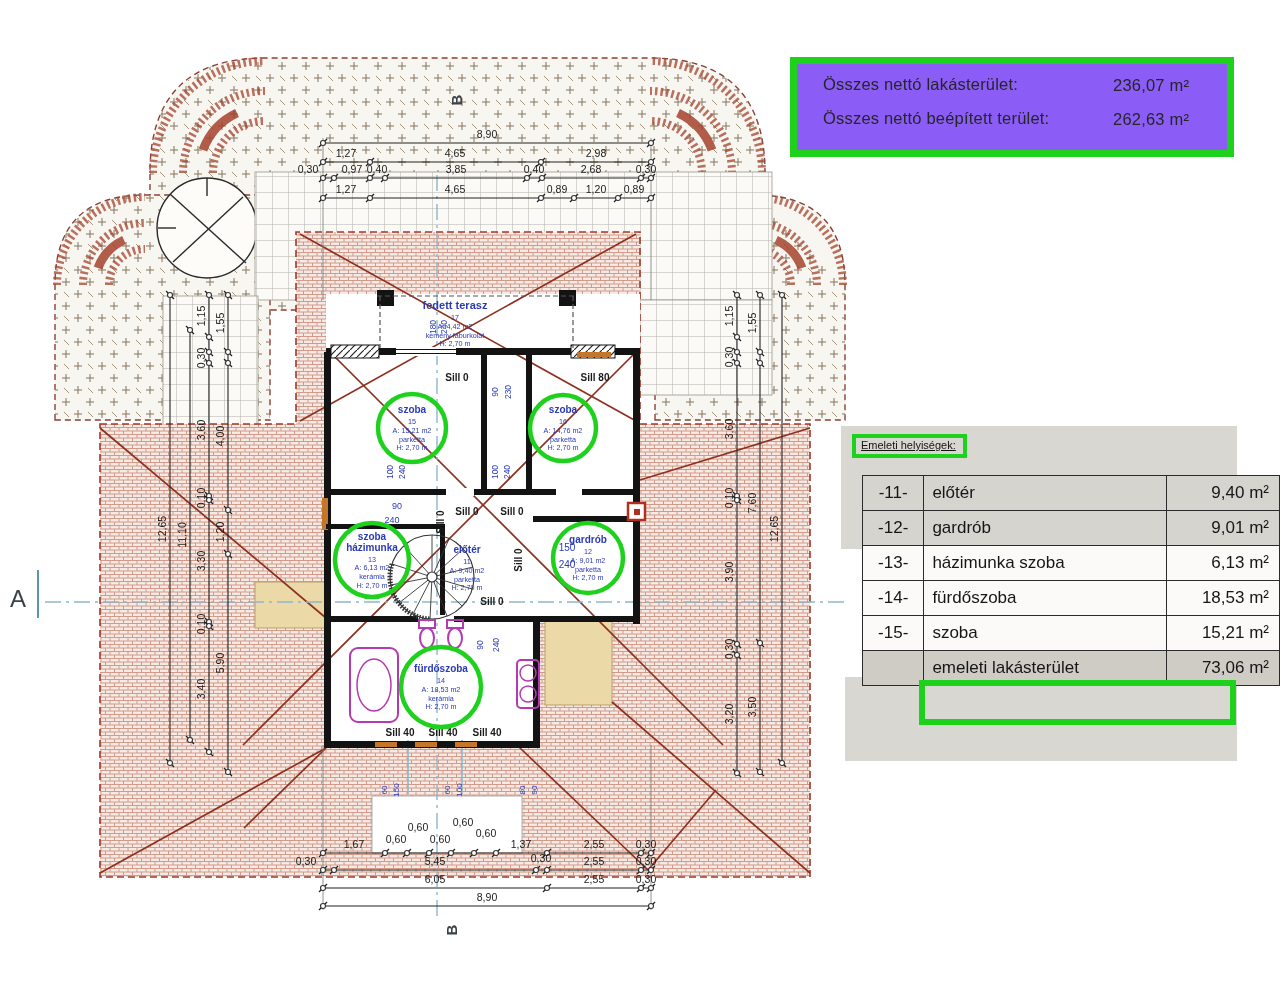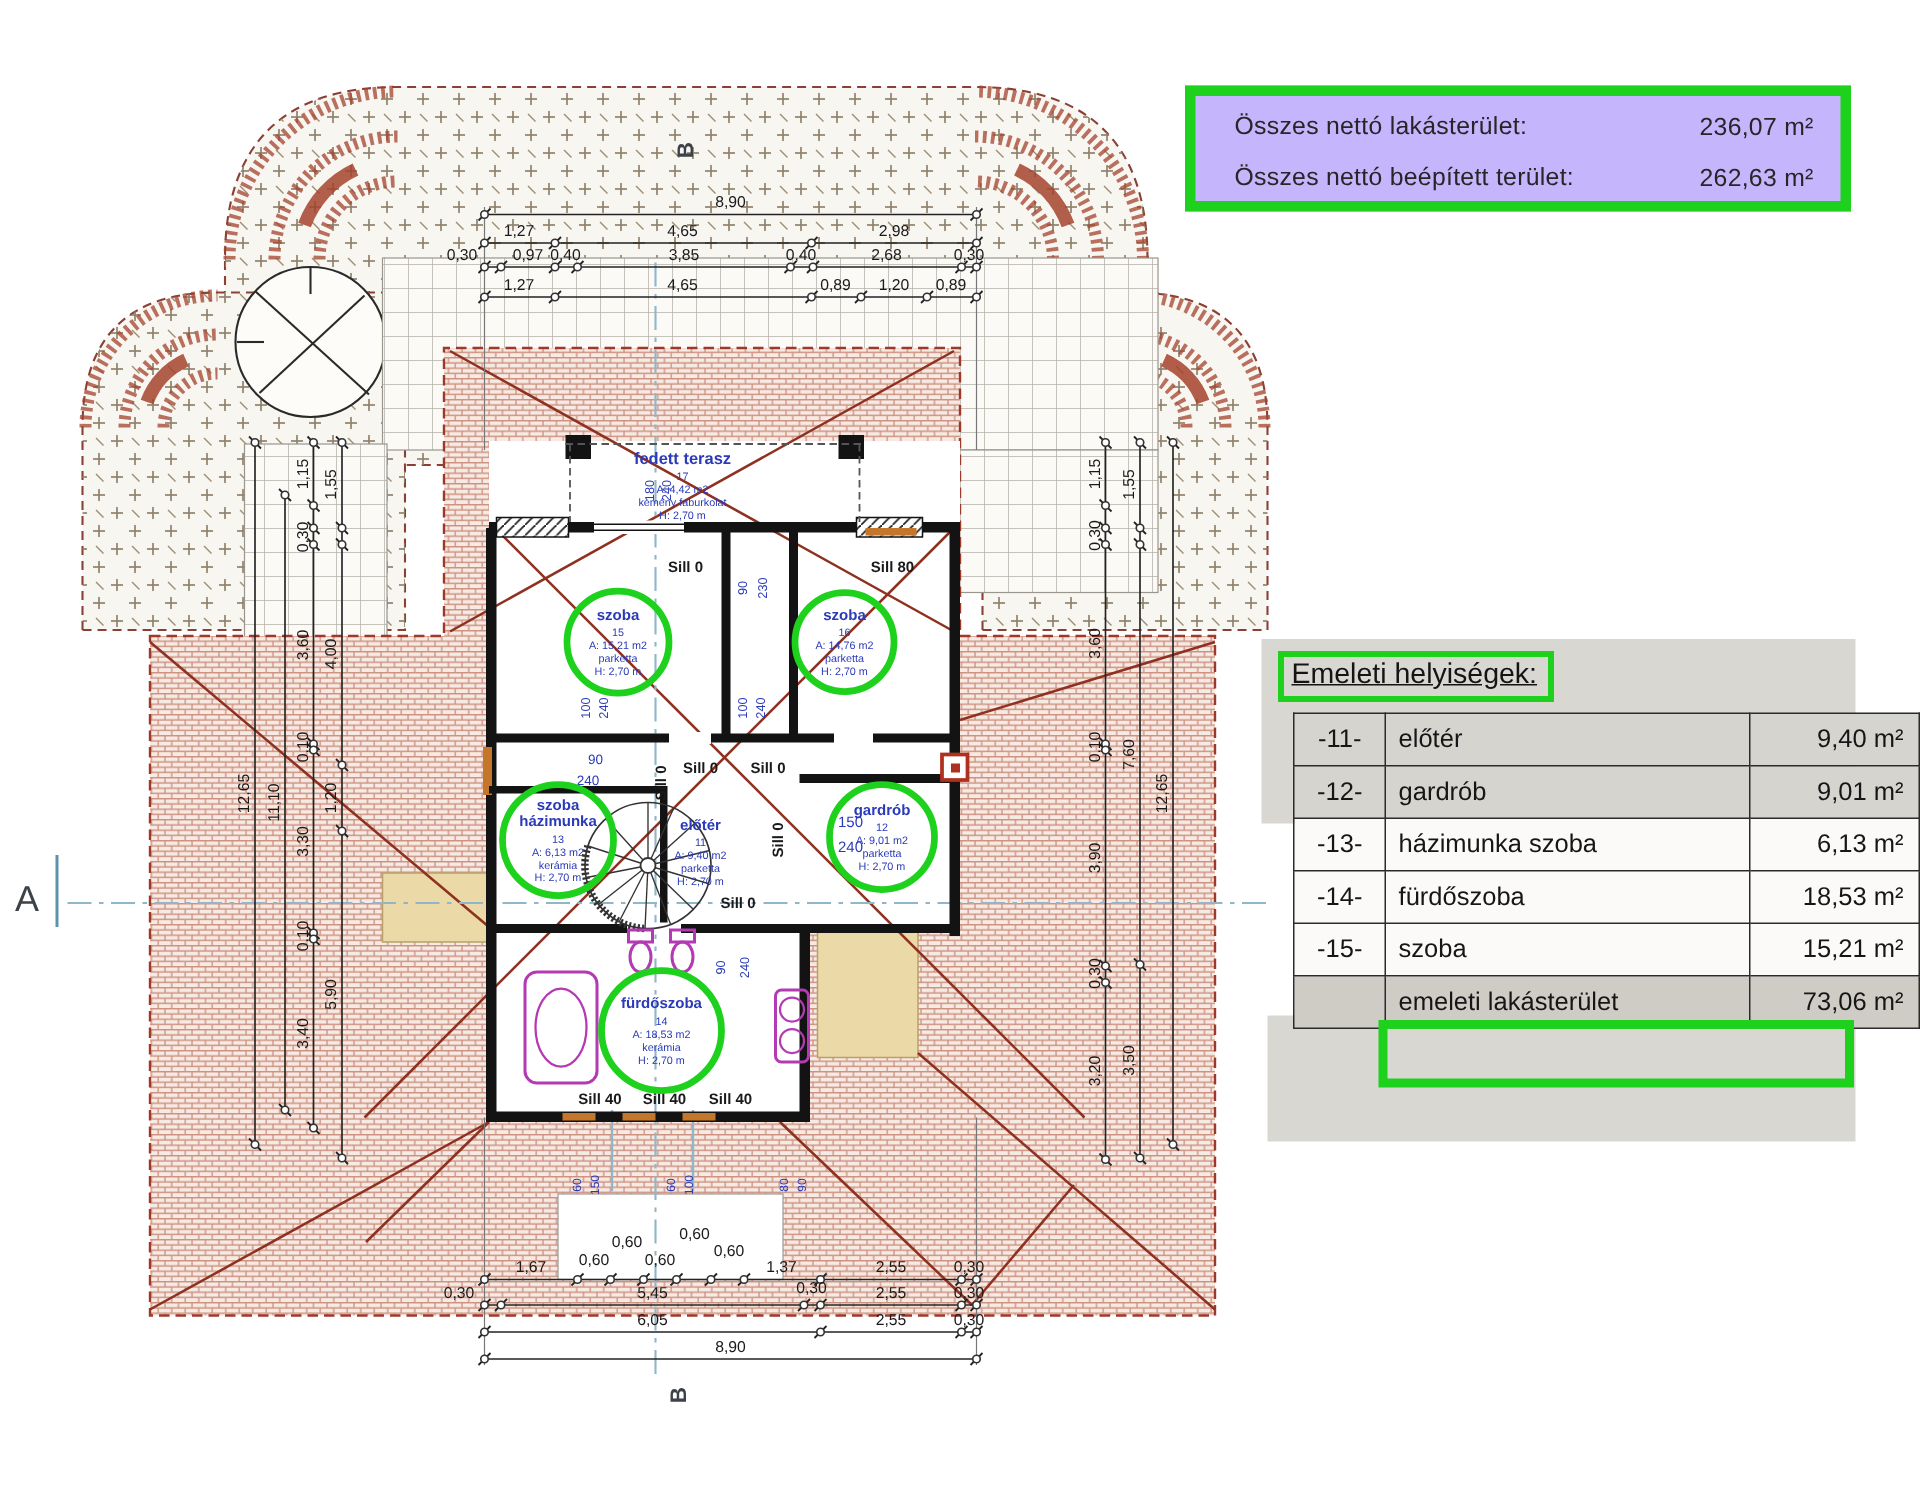--- a/index.html
+++ b/index.html
@@ -2,28 +2,28 @@
 <html><head>
 <meta charset="utf-8">
 <style>
   html,body{margin:0;padding:0;background:#fff;}
   .stage{position:relative;width:1280px;height:1002px;background:#fff;overflow:hidden;
          font-family:"Liberation Sans",sans-serif;}
   .stage svg{position:absolute;left:0;top:0;z-index:1;}
   .paper{position:absolute;background:#d9d7d2;z-index:2;}
   .paper1{left:841px;top:426px;width:396px;height:123px;}
   .paper2{left:845px;top:677px;width:392px;height:84px;}
-  .sumbox{position:absolute;left:790px;top:57px;width:444px;height:84px;z-index:3;
-          border:7px solid #1dd11d;background:#c4b5fd;box-sizing:border-box;}
+  .sumbox{position:absolute;left:790px;top:57px;width:444px;height:100px;z-index:3;
+          border:7px solid #1dd11d;background:#8b5cf6;box-sizing:border-box;}
   .srow{position:absolute;left:0;width:100%;font-size:16.5px;color:#262626;letter-spacing:.2px;}
   .srow .lab{position:absolute;left:26px;top:0;white-space:nowrap;}
-  .srow .val{position:absolute;left:316px;top:1px;white-space:nowrap;margin-left:20px;}
+  .srow .val{position:absolute;left:316px;top:1px;white-space:nowrap;}
   .srow0{top:11px;} .srow1{top:45px;}
   .etitle{position:absolute;left:852px;top:434px;z-index:4;border:4px solid #1dd11d;
-          padding:1px 7px 3px 5px;font-size:19px;color:#141414;text-decoration:underline;white-space:nowrap;}
+          padding:1px 7px 3px 5px;font-size:11px;color:#141414;text-decoration:underline;white-space:nowrap;}
   .etbl{position:absolute;left:862px;top:475px;z-index:3;border-collapse:collapse;
         font-size:17px;color:#161616;padding-left:40px;}
   .etbl td{border:1.6px solid #2b2b2b;height:35px;box-sizing:border-box;padding:0 8px;}
   .etbl td.c0{width:62px;text-align:center;padding:0 2px;}
   .etbl td.c1{width:246px;text-align:left;}
   .etbl td.c2{width:114px;text-align:right;padding-right:10px;}
   .etbl tr.shade td{background:#d6d4cf;}
   .etbl tr.plain td{background:#fbfaf8;}
   .etbl tr.hl td{background:#cfccc6;margin-top:20px;}
   .hlframe{position:absolute;left:919px;top:680px;width:317px;height:45px;z-index:5;

